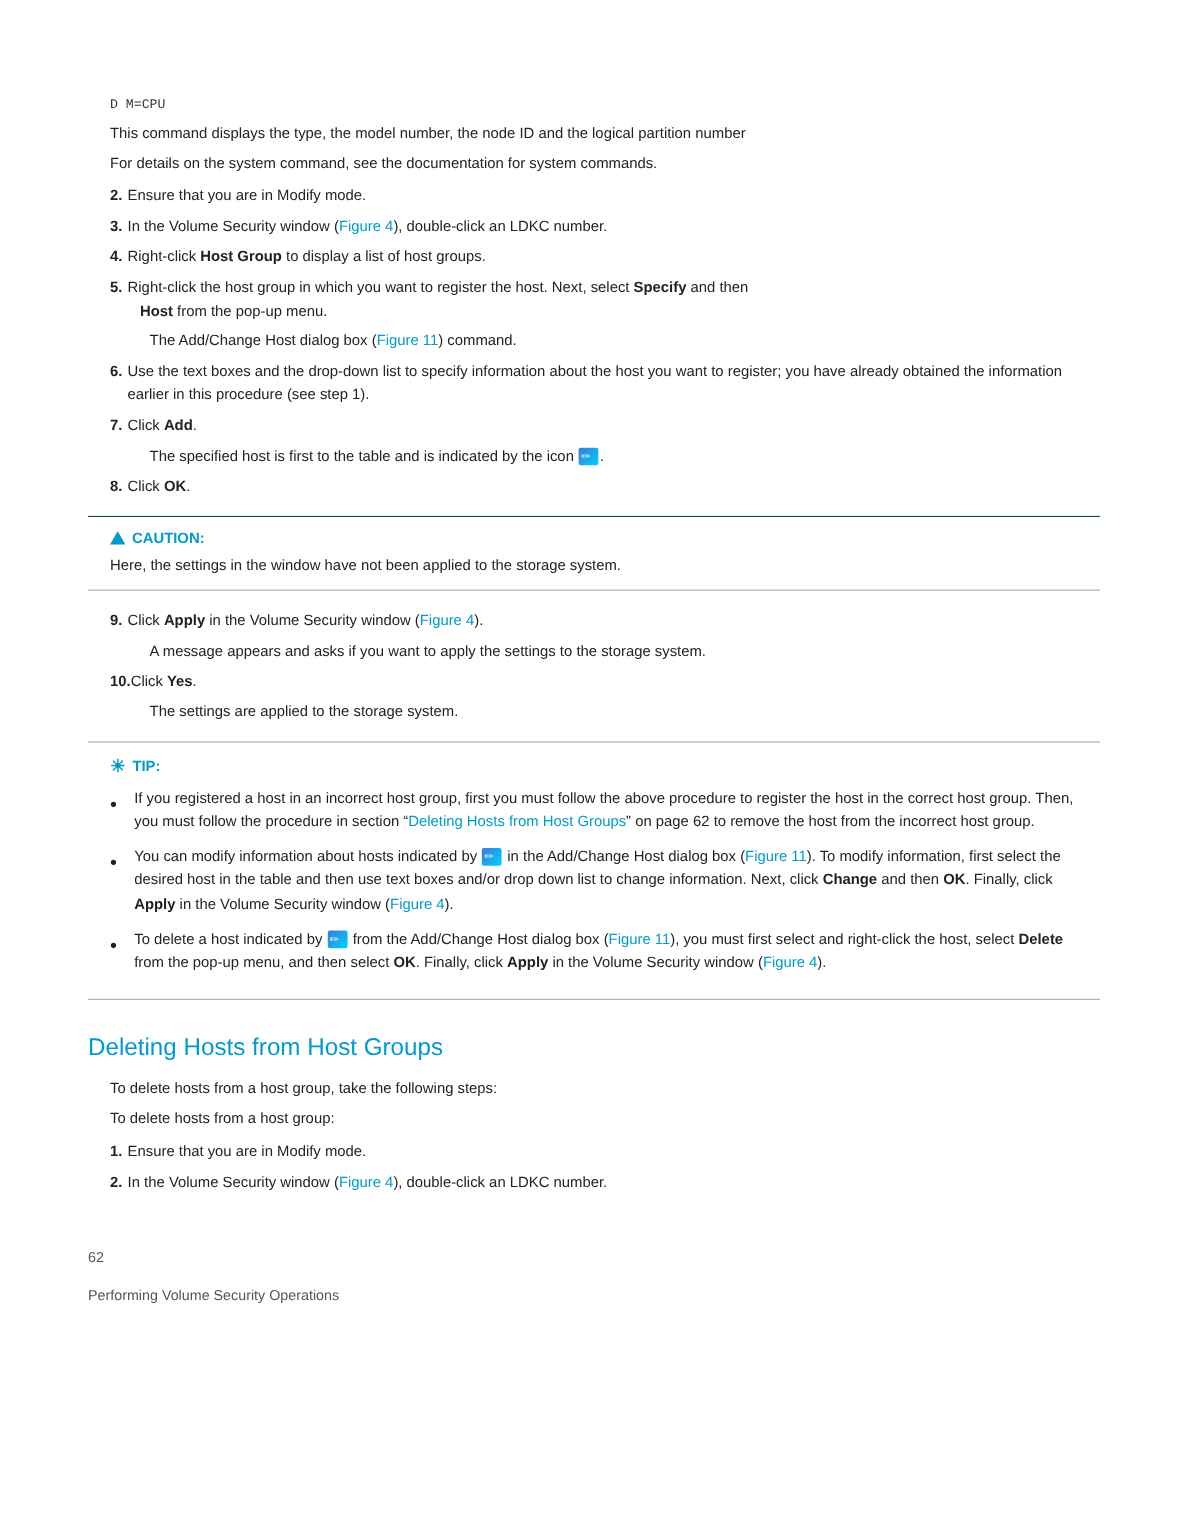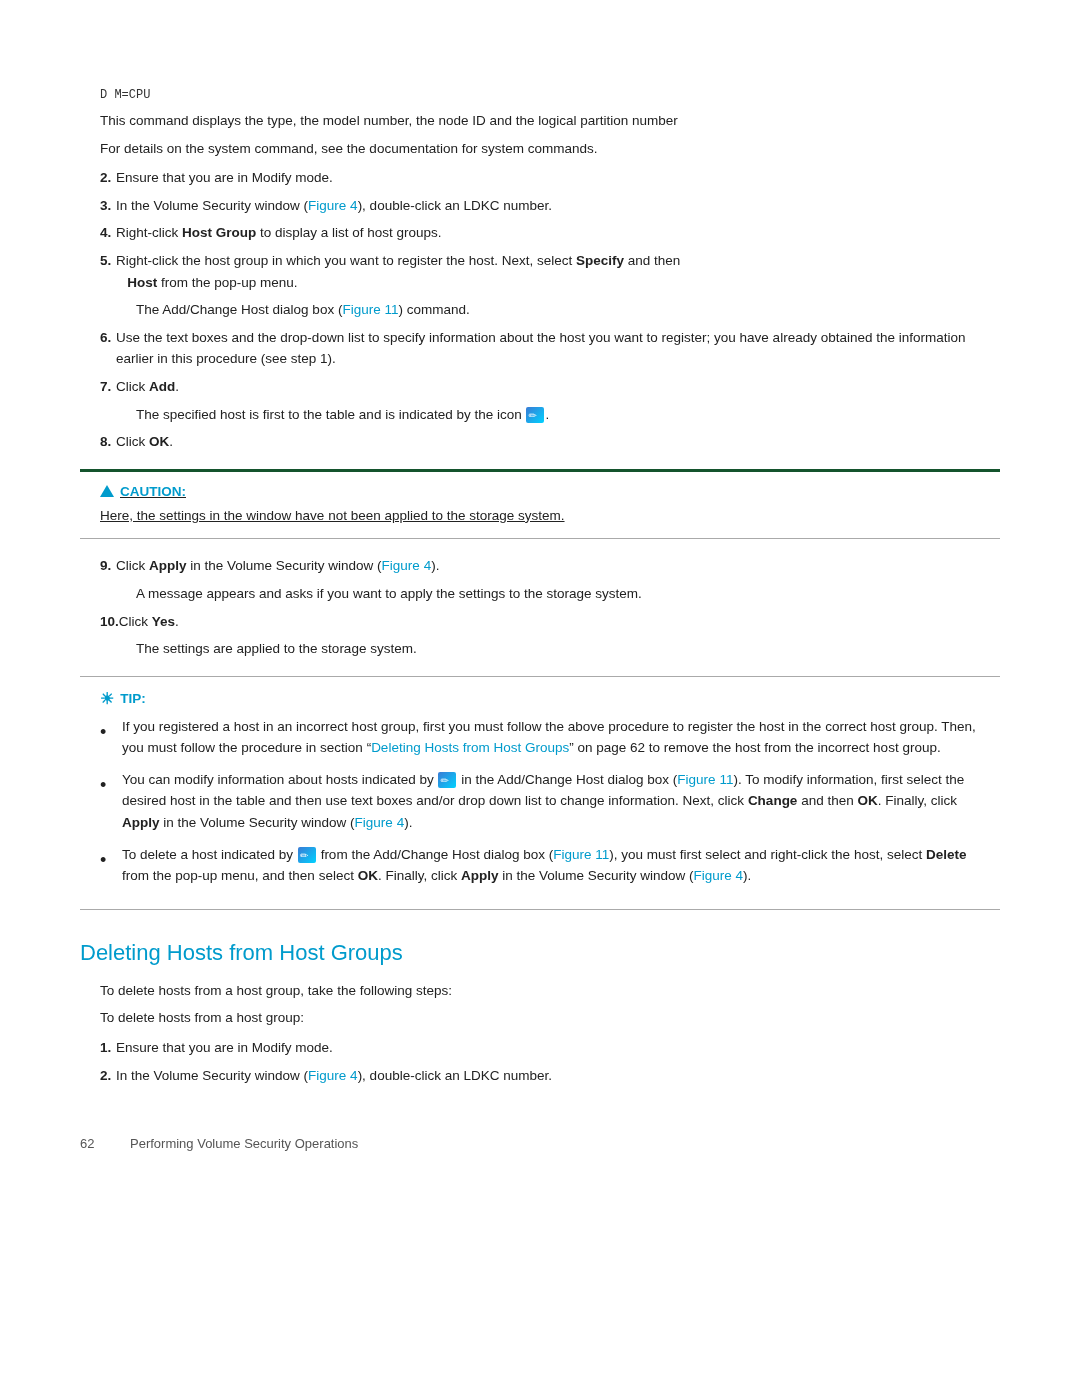--- a/index.html
+++ b/index.html
@@ -57,25 +57,24 @@
       font-weight: bold;
       text-align: right;
     }
     .indent-text {
       margin-left: 56px;
       font-size: 13.5px;
       line-height: 1.6;
       margin-bottom: 6px;
     }
     .caution-box {
-      border-top: 3px solid #14532d;
+      border-top: 1px solid #14532d;
       border-bottom: 1px solid #aaa;
       padding: 12px 20px;
       margin: 16px 0;
-      text-decoration: underline;
     }
     .caution-title {
       color: #009bcc;
       font-weight: bold;
       font-size: 13.5px;
       margin-bottom: 6px;
       display: flex;
       align-items: center;
       gap: 6px;
     }
@@ -159,20 +158,21 @@
       left: 2px;
     }
     .footer {
       margin-top: 40px;
       padding-top: 10px;
       border-top: none;
       font-size: 13px;
       color: #555;
       display: flex;
       gap: 20px;
+      flex-direction: column;
     }
     .footer .page-num {
       min-width: 30px;
     }
   </style>
 </head>
 <body>
 
 <div class="page">
 

